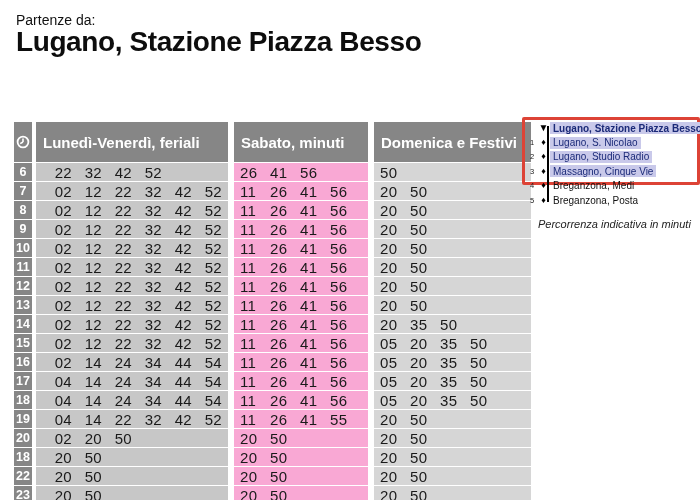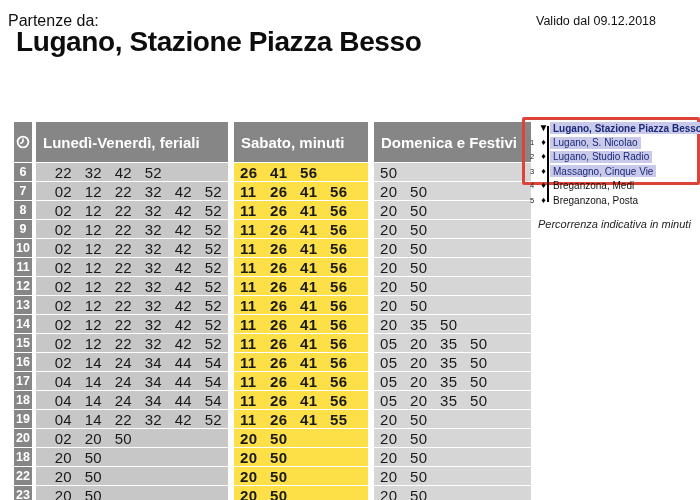--- a/index.html
+++ b/index.html
@@ -1,38 +1,38 @@
 <!DOCTYPE html>
 <html><head>
 <meta charset="utf-8">
 <style>
   html,body{margin:0;padding:0;background:#fff;}
   body{width:700px;height:500px;overflow:hidden;position:relative;
        font-family:"Liberation Sans","DejaVu Sans",sans-serif;color:#111;}
   .page{position:absolute;inset:0;}
 
   
-  .partenze{position:absolute;left:8px;top:12px;font-size:16px;color:#111;}
+  .partenze{position:absolute;left:16px;top:12px;font-size:14px;color:#111;}
   .title{position:absolute;left:16px;top:26px;margin:0;font-size:28px;font-weight:bold;
          letter-spacing:-0.4px;color:#0d0d0d;white-space:nowrap;}
   .subtitle{position:absolute;left:16px;top:78px;margin:0;font-size:20px;font-weight:normal;
             color:#1c1c1c;white-space:nowrap;}
   .valido{position:absolute;left:536px;top:14px;font-size:12.5px;color:#111;}
 
   
   .timetable{position:absolute;left:14px;top:122px;width:495px;}
   .t-row,.t-header{display:flex;}
   .t-header{height:40px;}
   .t-row{height:19px;}
   .cell{box-sizing:border-box;}
   .gap4{width:4px;flex:none;}
   .gap6{width:6px;flex:none;}
   .hour-col{width:18px;flex:none;background:#868686;}
   .col1{width:192px;flex:none;background:#c7c7c7;text-align:right;}
-  .col2{width:134px;flex:none;background:#fde047;font-weight:bold;}
+  .col2{width:134px;flex:none;background:#f9a8d4;}
   .col3{width:157px;flex:none;background:#d6d6d6;}
   .t-header .hour-col,.t-header .col1,.t-header .col2,.t-header .col3{background:#868686;}
   .header-cell{color:#fff;font-weight:bold;font-size:15px;line-height:17px;
                display:flex;align-items:center;padding-left:7px;}
   .hour-head{justify-content:center;padding-left:0;}
   .t-row .cell{border-top:1.5px solid #fff;}
   .hour-cell{color:#fff;font-weight:bold;font-size:12.5px;display:flex;
              align-items:center;justify-content:center;}
   .min-cell{padding-left:6px;font-size:15px;color:#1a1a1a;display:flex;align-items:center;}
   .min{display:inline-block;width:30px;letter-spacing:0.3px;}
@@ -52,21 +52,20 @@
   .stop .name.bold{font-weight:bold;}
   .note{position:absolute;left:538px;top:218px;font-size:11px;color:#222;font-style:italic;}
 </style>
 </head>
 <body>
 
 <div class="page">
 
   <div class="partenze">Partenze da:</div>
   <h1 class="title">Lugano, Stazione Piazza Besso</h1>
-  <div class="valido">Valido dal 09.12.2018</div>
 
   <div class="timetable">
     <div class="t-header">
       <div class="cell hour-col header-cell hour-head">
         <svg width="14" height="14" viewBox="0 0 14 14">
           <circle cx="7" cy="7" r="5.4" fill="none" stroke="#fff" stroke-width="1.8"></circle>
           <line x1="7" y1="7" x2="7" y2="3.6" stroke="#fff" stroke-width="1.6"></line>
           <line x1="7" y1="7" x2="4.2" y2="8.6" stroke="#fff" stroke-width="1.6"></line>
         </svg>
       </div>

